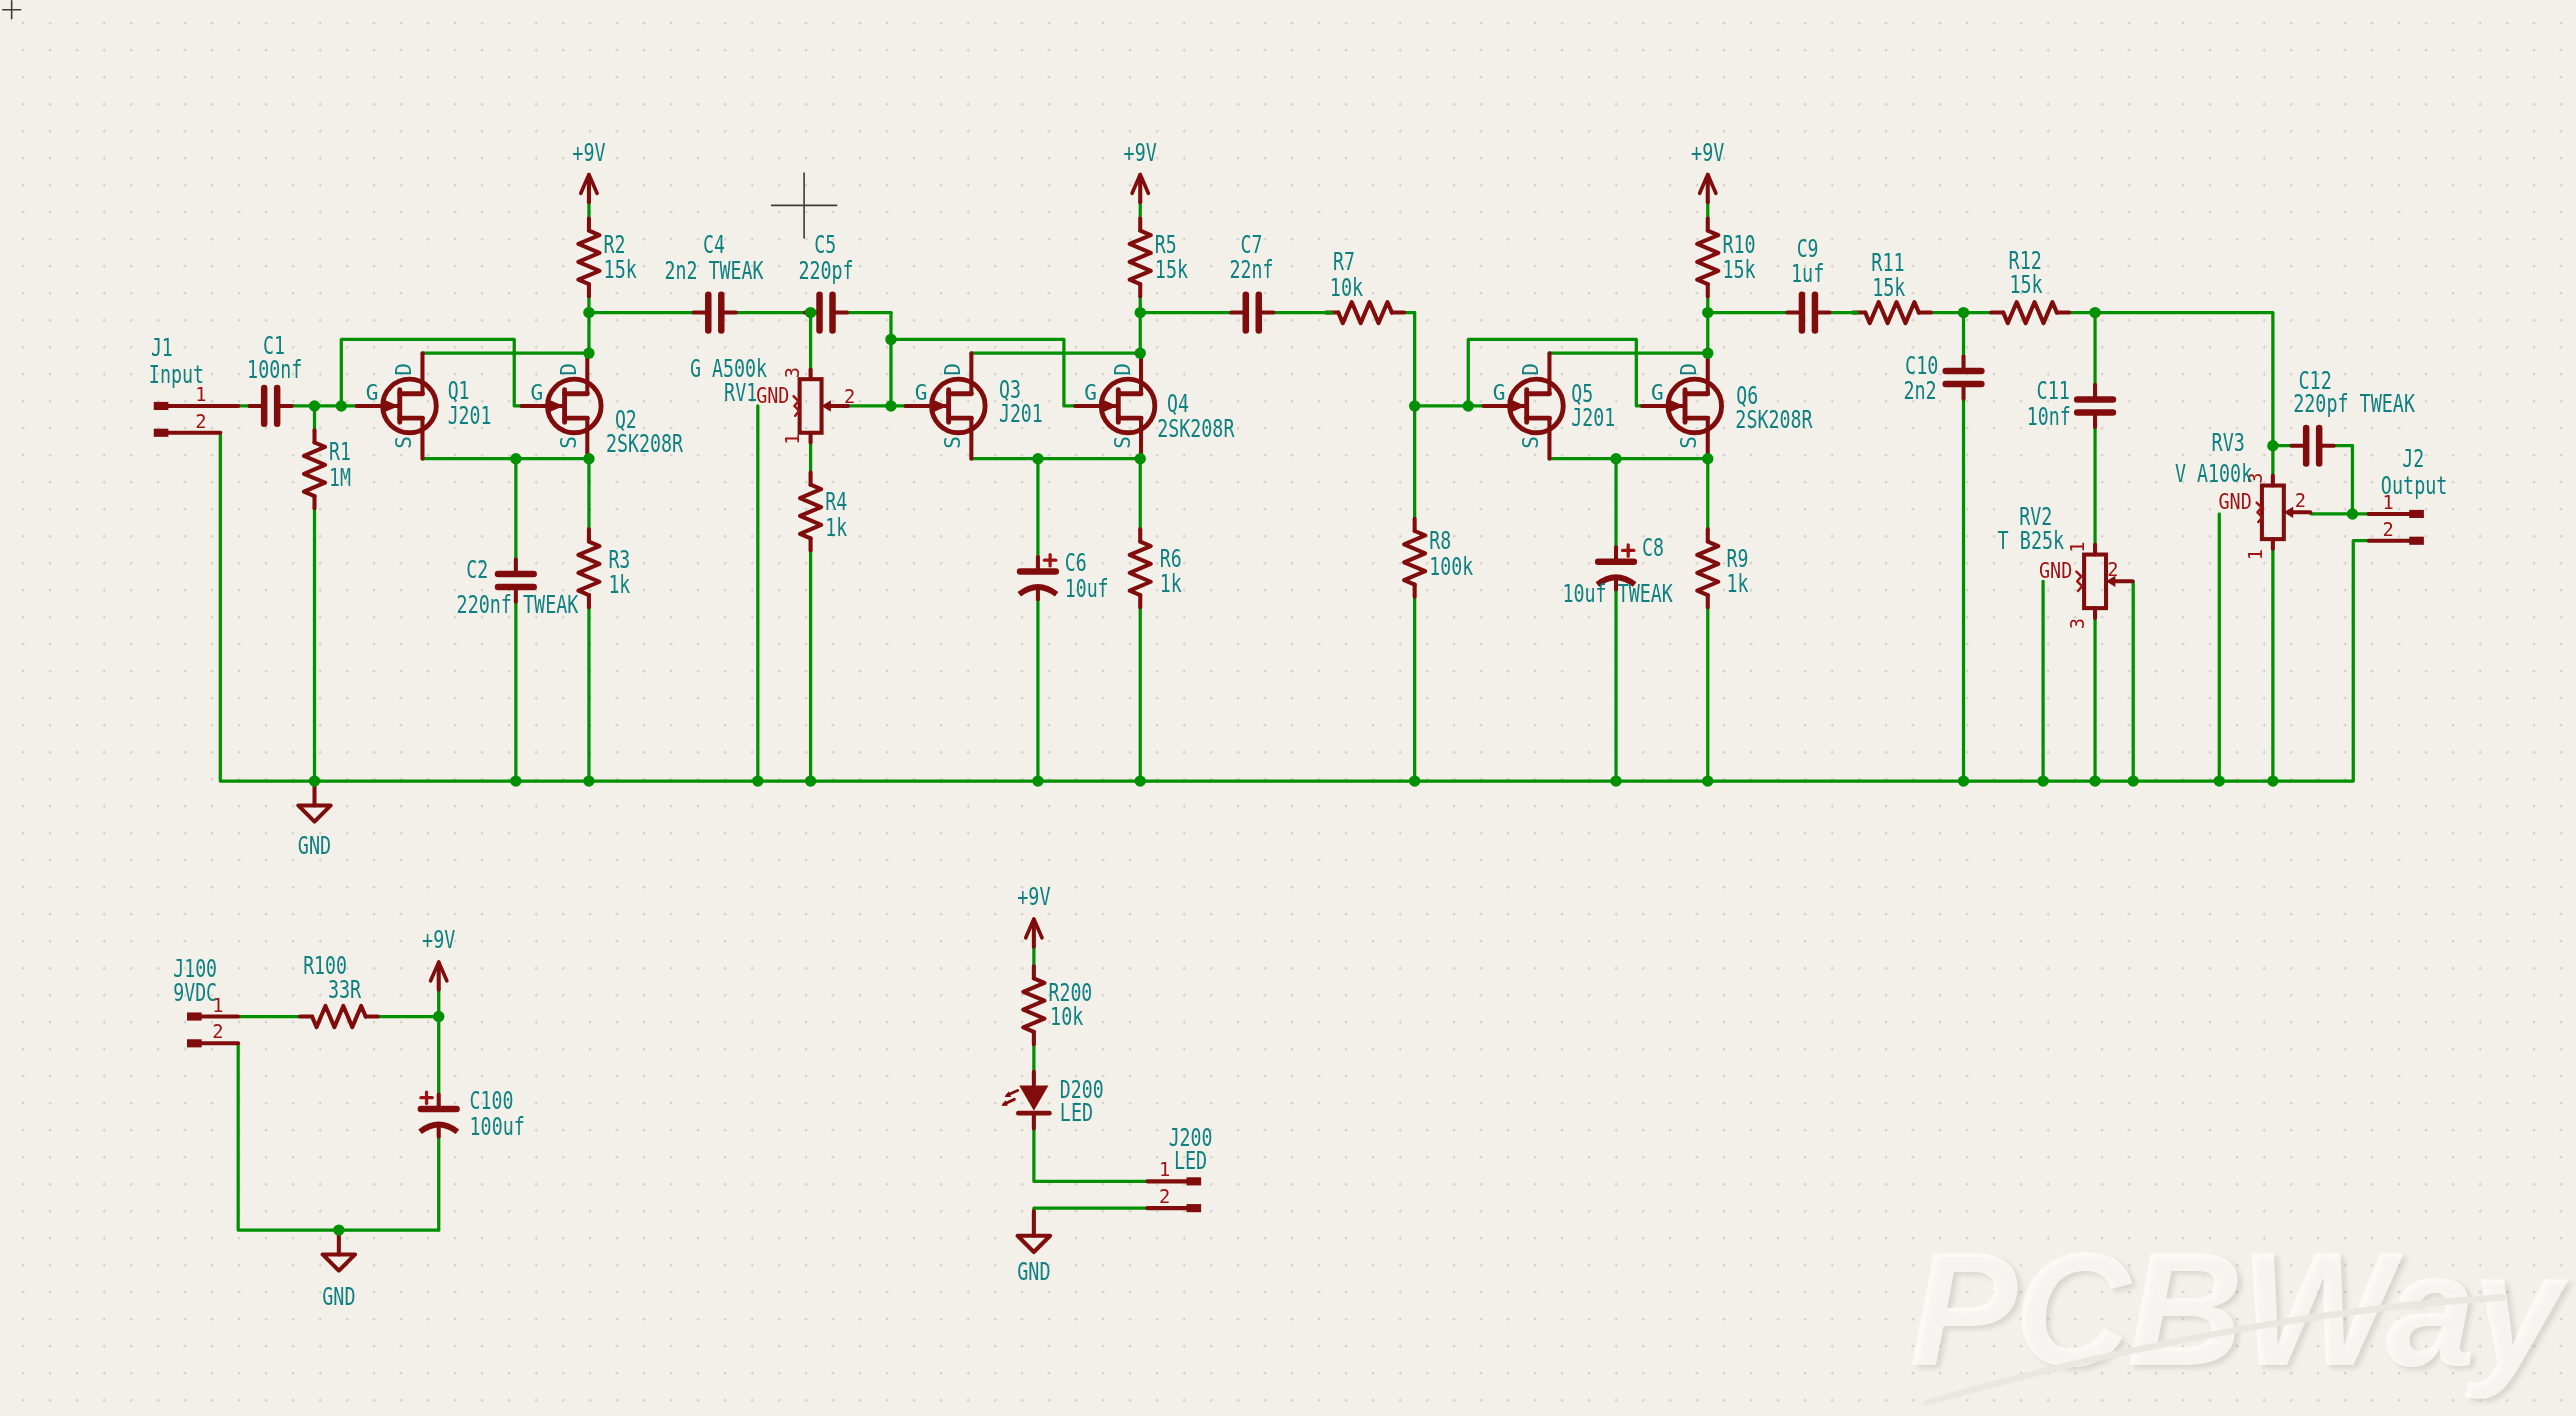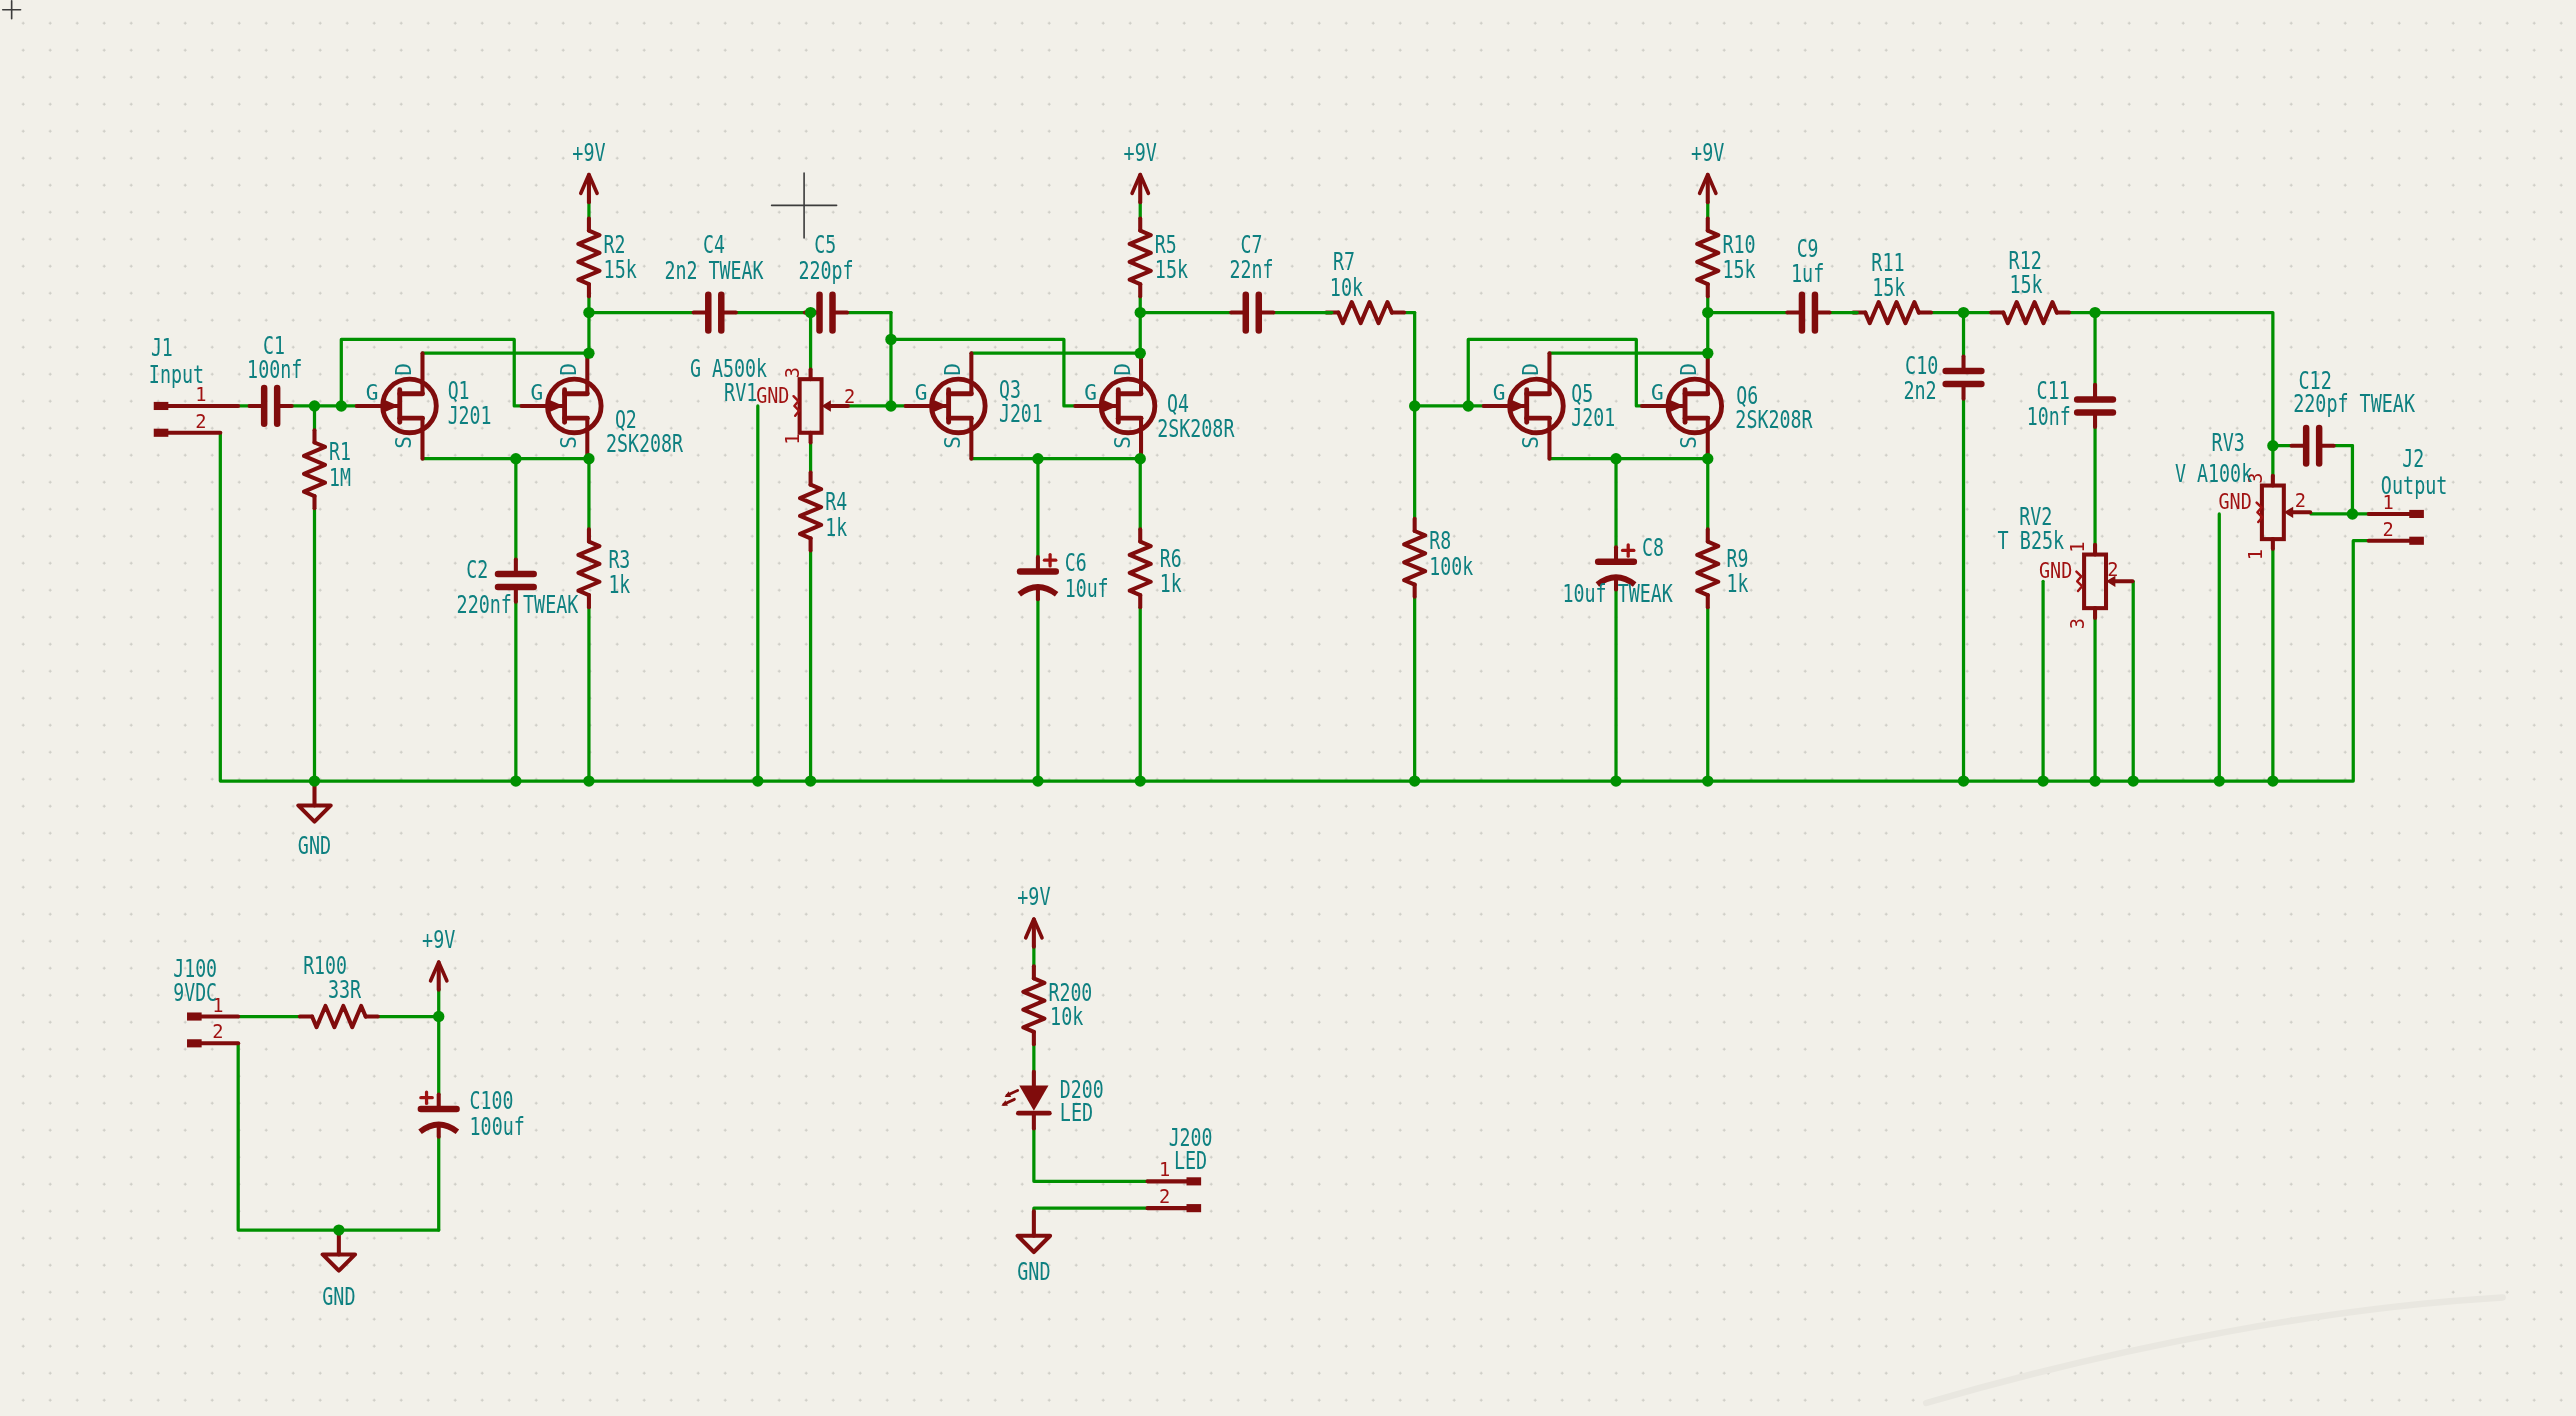--- a/index.html
+++ b/index.html
@@ -18,20 +18,21 @@
   .fld{fill:#0E8080;font-size:30px;}
   .num{fill:#A01212;font-size:23px;}
   .gds{fill:#0E8080;font-size:26px;}
   .gndlbl{fill:#A01212;font-size:26px;}
   .pwr{fill:#0E8080;font-size:31px;}
 </style>
 </head>
 <body>
 
 <div id="stage">
+  <div id="watermark">PCBWay</div>
   <svg id="sch" width="2576" height="1416" viewBox="0 0 3172 1744" xmlns="http://www.w3.org/2000/svg">
       <path d="M2372,1728 C2610,1658 2870,1610 3082,1598" stroke="#E9E7E0" stroke-width="8" fill="none" stroke-linecap="round"></path>
       <g>
         <polyline points="271,533 271,962 2898,962 2898,666 2917,666" fill="none" stroke="#009000" stroke-width="4" stroke-linejoin="round" stroke-linecap="round"></polyline>
         <polyline points="387,500 440,500" fill="none" stroke="#009000" stroke-width="4" stroke-linejoin="round" stroke-linecap="round"></polyline>
         <polyline points="420,500 420,418 633,418 633,500 643,500" fill="none" stroke="#009000" stroke-width="4" stroke-linejoin="round" stroke-linecap="round"></polyline>
         <polyline points="520,435 725,435" fill="none" stroke="#009000" stroke-width="4" stroke-linejoin="round" stroke-linecap="round"></polyline>
         <polyline points="520,565 725,565" fill="none" stroke="#009000" stroke-width="4" stroke-linejoin="round" stroke-linecap="round"></polyline>
         <polyline points="998,385 998,455" fill="none" stroke="#009000" stroke-width="4" stroke-linejoin="round" stroke-linecap="round"></polyline>
         <polyline points="1097,385 1097,500 1115,500" fill="none" stroke="#009000" stroke-width="4" stroke-linejoin="round" stroke-linecap="round"></polyline>

